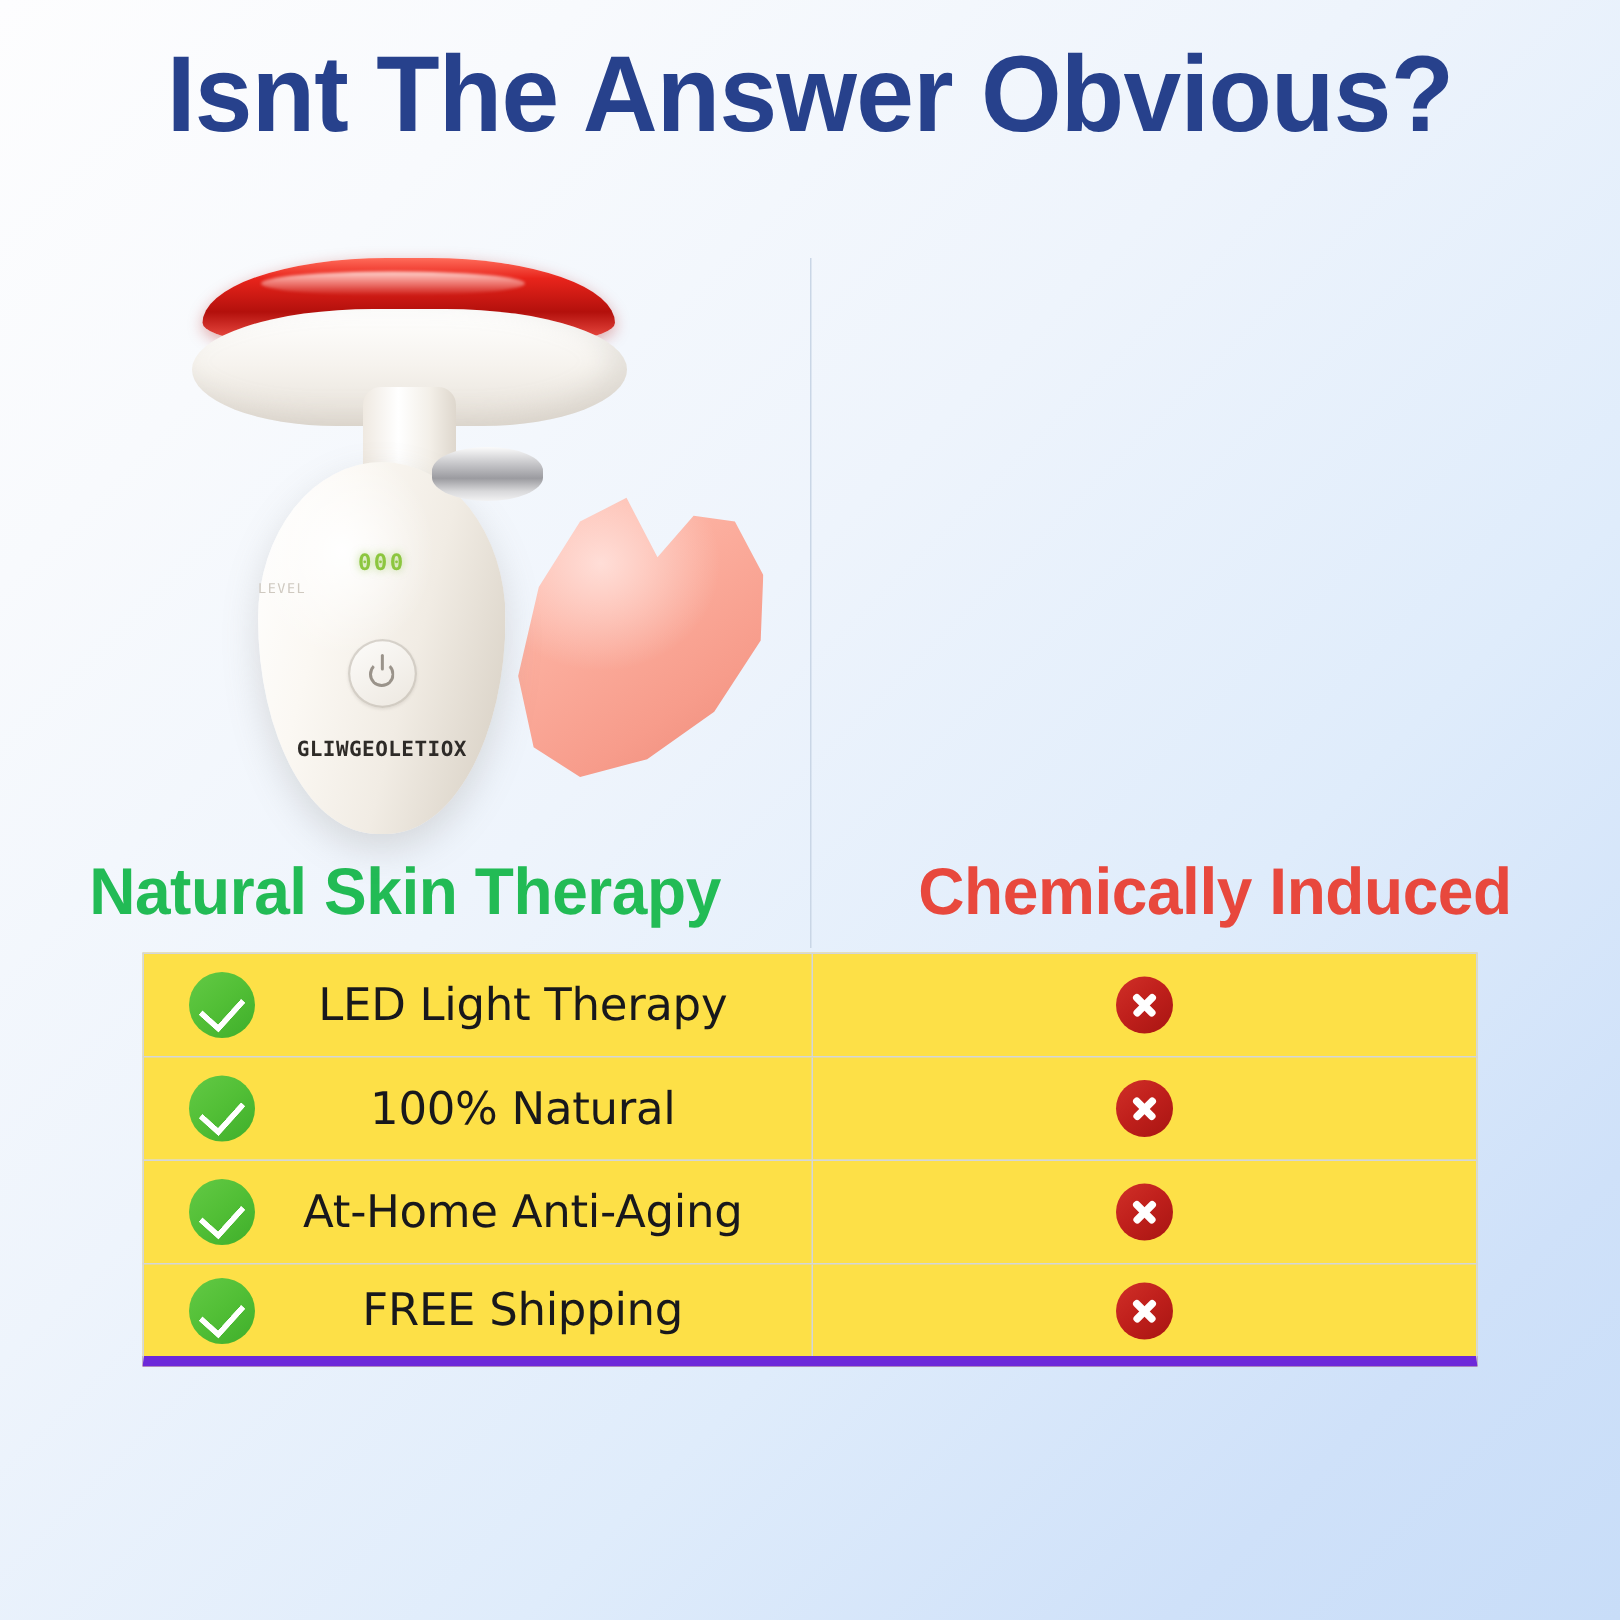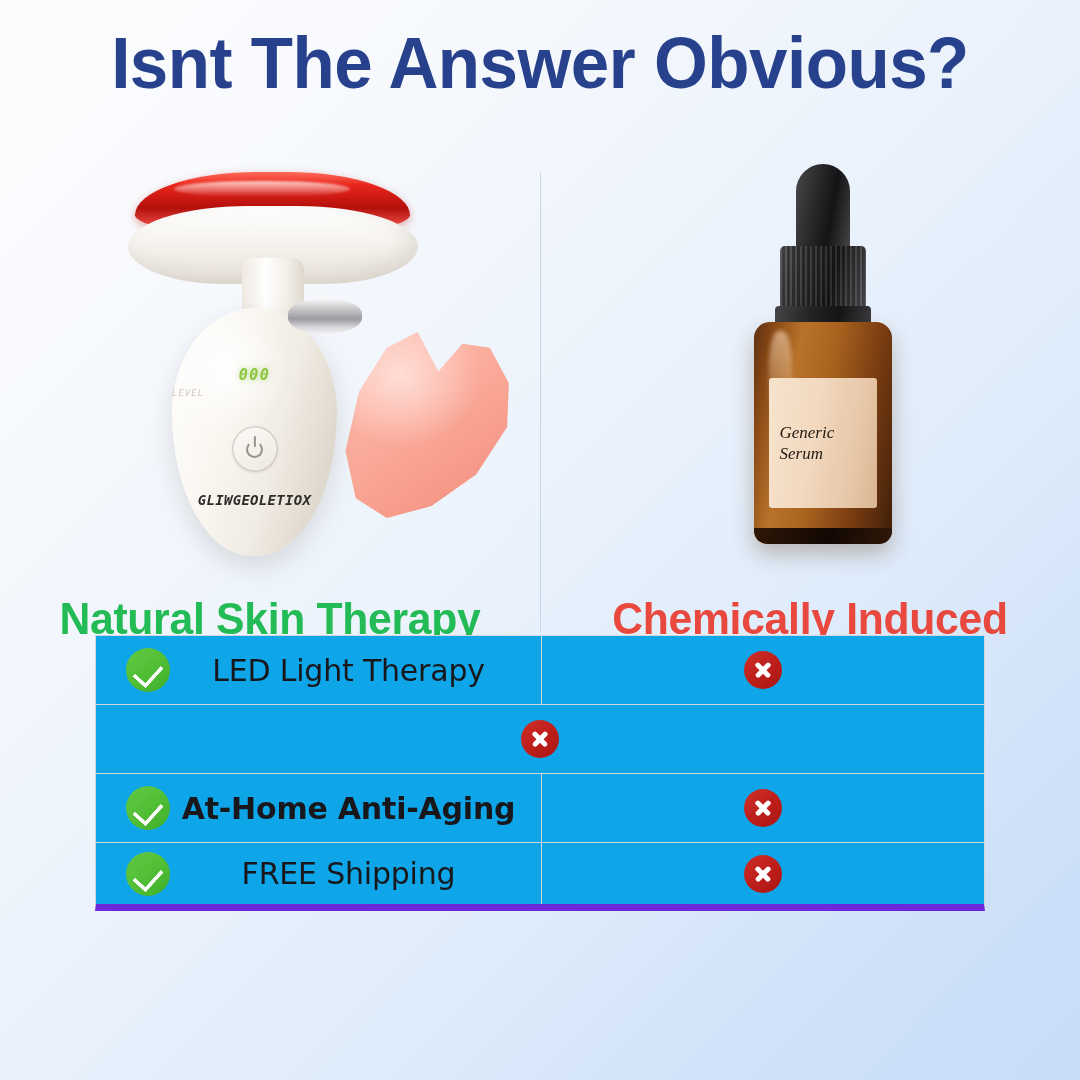--- a/index.html
+++ b/index.html
@@ -33,21 +33,21 @@
     letter-spacing:-0.5px;
     color:#27418C;
     line-height:1.05;
     white-space:nowrap;
     transform:scaleX(0.96);
   }
 
   
   .stage {
     position:absolute;
-    top:150px; left:0; width:864px; height:410px;font-style:italic;
+    top:150px; left:0; width:864px; height:410px;
   }
 
   .divider-vert {
     position:absolute;
     left:540px; top:172px;
     width:1px; height:460px;
     background:#c9d6e6;
   }
 
   
@@ -266,21 +266,21 @@
     font-family:"Liberation Serif","DejaVu Serif", serif;
     font-size:17px;
     line-height:1.26;
     color:#221a12;
     white-space:pre-line;
   }
 
   
   .col-headers {
     position:absolute;
-    top:570px; left:0; width:932px; height:56px;margin-top:24px;
+    top:570px; left:0; width:932px; height:56px;
   }
   .col-head {
     position:absolute;
     top:0;
     font-family:"Liberation Sans Narrow","Liberation Sans", sans-serif;
     font-size:44px;
     font-weight:bold;
     letter-spacing:-0.3px;
     white-space:nowrap;
     transform:scaleX(0.97);
@@ -290,21 +290,21 @@
 
   
   .table {
     position:absolute;
     left:95px; top:635px;
     width:890px;
   }
   .trow {
     display:flex;
     height:69px;
-    background:#0ea5e9;
+    background:#fde047;
     border:1px solid #d3d6da;
     border-bottom:none;
   }
   .trow:last-child { border-bottom:7px solid #6d28d9; }
 
   .cell-left {
     width:446px;
     display:flex;
     align-items:center;
     padding-left:30px;
@@ -341,21 +341,21 @@
     text-align:center;
     font-family:"DejaVu Sans","Liberation Sans", sans-serif;
     font-size:30px;
     font-weight:400;
     color:#18181c;
     letter-spacing:-0.2px;
     white-space:nowrap;
     padding-right:14px;
   }
   
-  .trow.tight .row-label { padding-right:0; margin-left:-14px;font-weight:bold; }
+  .trow.tight .row-label { padding-right:0; margin-left:-14px; }
 
   .x-icon {
     width:38px; height:38px;
     border-radius:50%;
     background:linear-gradient(140deg,#d03028 0%,#c0201c 46%,#a81512 100%);
     position:relative;
   }
   .x-icon::before, .x-icon::after {
     content:"";
     position:absolute;
@@ -382,32 +382,20 @@
       <div class="egg-display">000</div>
       <div class="egg-subtext">LEVEL</div>
       <div class="power-btn">
         <span class="power-glyph"></span>
       </div>
       <div class="brand-text">GLIWGEOLETIOX</div>
     </div>
     <div class="guasha"></div>
   </div>
 
-  <div class="serum-wrap">
-    <div class="dropper-bulb"></div>
-    <div class="dropper-collar"></div>
-    <div class="dropper-lip"></div>
-    <div class="bottle-glass">
-      <div class="bottle-base"></div>
-    </div>
-    <div class="bottle-label">
-      <span>Generic
-Serum</span>
-    </div>
-  </div>
 </div>
 
 <div class="divider-vert"></div>
 
 <div class="col-headers">
   <div class="col-head left" style="color:#22BB55">Natural Skin Therapy</div>
   <div class="col-head right" style="color:#E8483D">Chemically Induced</div>
 </div>
 
 <div class="table">
@@ -416,20 +404,24 @@
     <div class="cell-left">
       <span class="check-icon"></span>
       <span class="row-label">LED Light Therapy</span>
     </div>
     <div class="cell-right">
       <span class="x-icon"></span>
     </div>
   </div>
 
   <div class="trow">
+    <div class="cell-left">
+      <span class="check-icon"></span>
+      <span class="row-label">100% Natural</span>
+    </div>
     <div class="cell-right">
       <span class="x-icon"></span>
     </div>
   </div>
 
 
   <div class="trow tight">
     <div class="cell-left">
       <span class="check-icon"></span>
       <span class="row-label">At-Home Anti-Aging</span>

